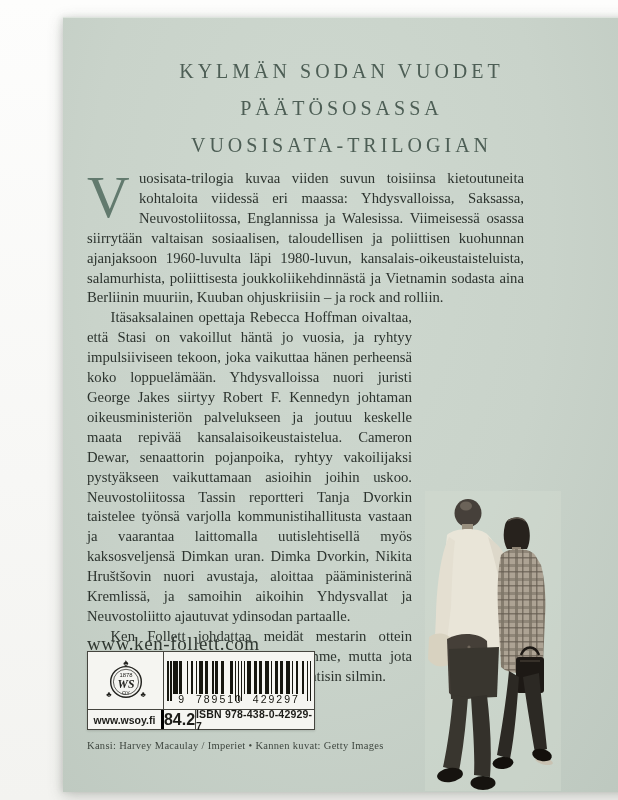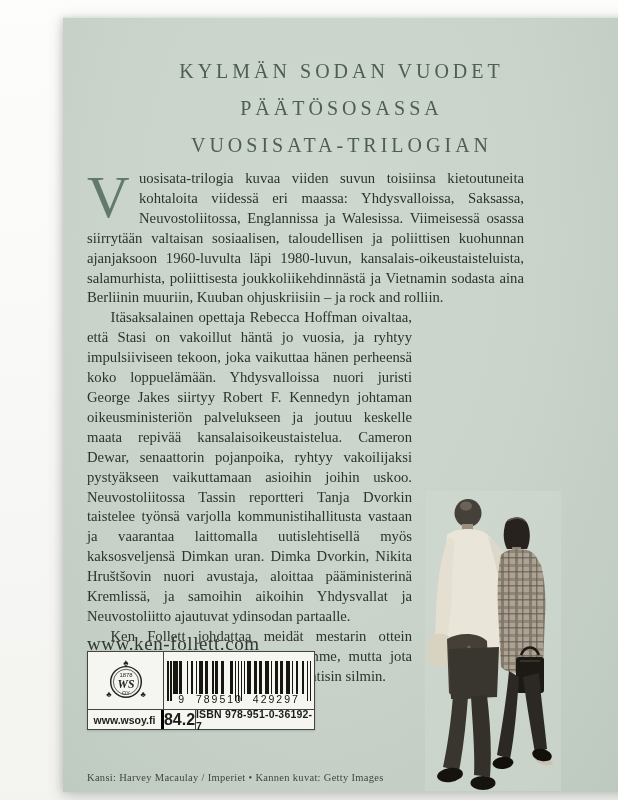--- a/index.html
+++ b/index.html
@@ -58,21 +58,21 @@
     font-size:10.5px;letter-spacing:2px;word-spacing:5px;color:#15150f;margin-top:-8px;
     background:transparent;
   }
   .wsoy{grid-column:1;grid-row:2;border-right:3px solid #000000;
     font-family:"Liberation Sans","DejaVu Sans",sans-serif;font-weight:bold;font-size:10.5px;color:#1c1c18;}
   .class-num{grid-column:2;grid-row:2;border-right:1px solid #45453f;
     font-family:"Liberation Sans","DejaVu Sans",sans-serif;font-weight:bold;font-size:16px;color:#1c1c18;}
   .isbn{grid-column:3;grid-row:2;
     font-family:"Liberation Sans","DejaVu Sans",sans-serif;font-weight:bold;font-size:10.5px;letter-spacing:.2px;color:#1c1c18;}
   .credits{
-    position:absolute;left:24px;top:754px;font-size:10.5px;letter-spacing:.3px;color:#3e463f;
+    position:absolute;left:24px;top:722px;font-size:10.5px;letter-spacing:.3px;color:#3e463f;
   }
   .logo-svg text{fill:#23231f;}
 </style>
 </head>
 <body>
 
 <div class="scene">
   <div class="book">
     <div class="page-edges"></div>
     <div class="cover">
@@ -250,20 +250,20 @@
               <span class="m0"></span>
               <span class="m0 g"></span>
               <span class="m1 g"></span>
               <span class="m0 g"></span>
               <span class="m1 g"></span>
             </div>
           <div class="digits">9 789510 429297</div>
         </div>
         <div class="cell wsoy">www.wsoy.fi</div>
         <div class="cell class-num">84.2</div>
-        <div class="cell isbn">ISBN 978-951-0-36192-7</div>
+        <div class="cell isbn">ISBN 978-438-0-42929-7</div>
       </div>
 
       <div class="credits">Kansi: Harvey Macaulay / Imperiet • Kannen kuvat: Getty Images</div>
 
     </div>
   </div>
 </div>
 
 </body></html>

